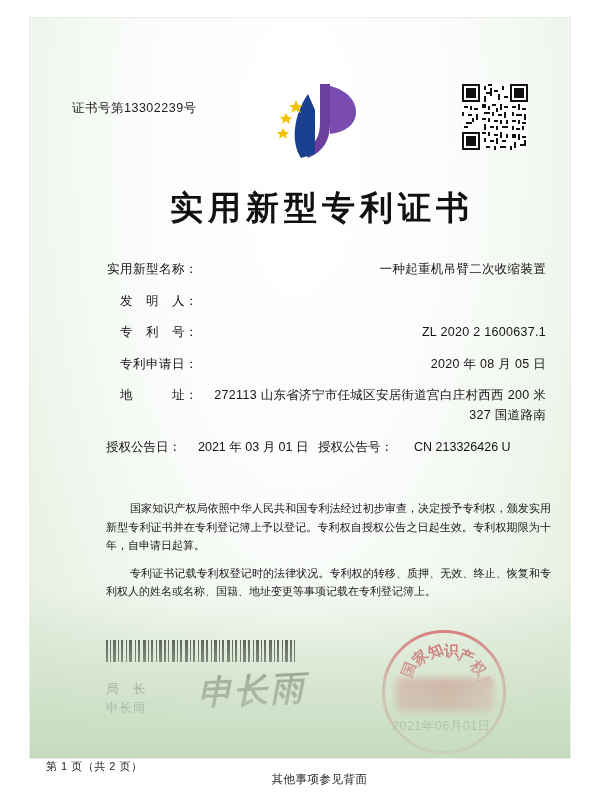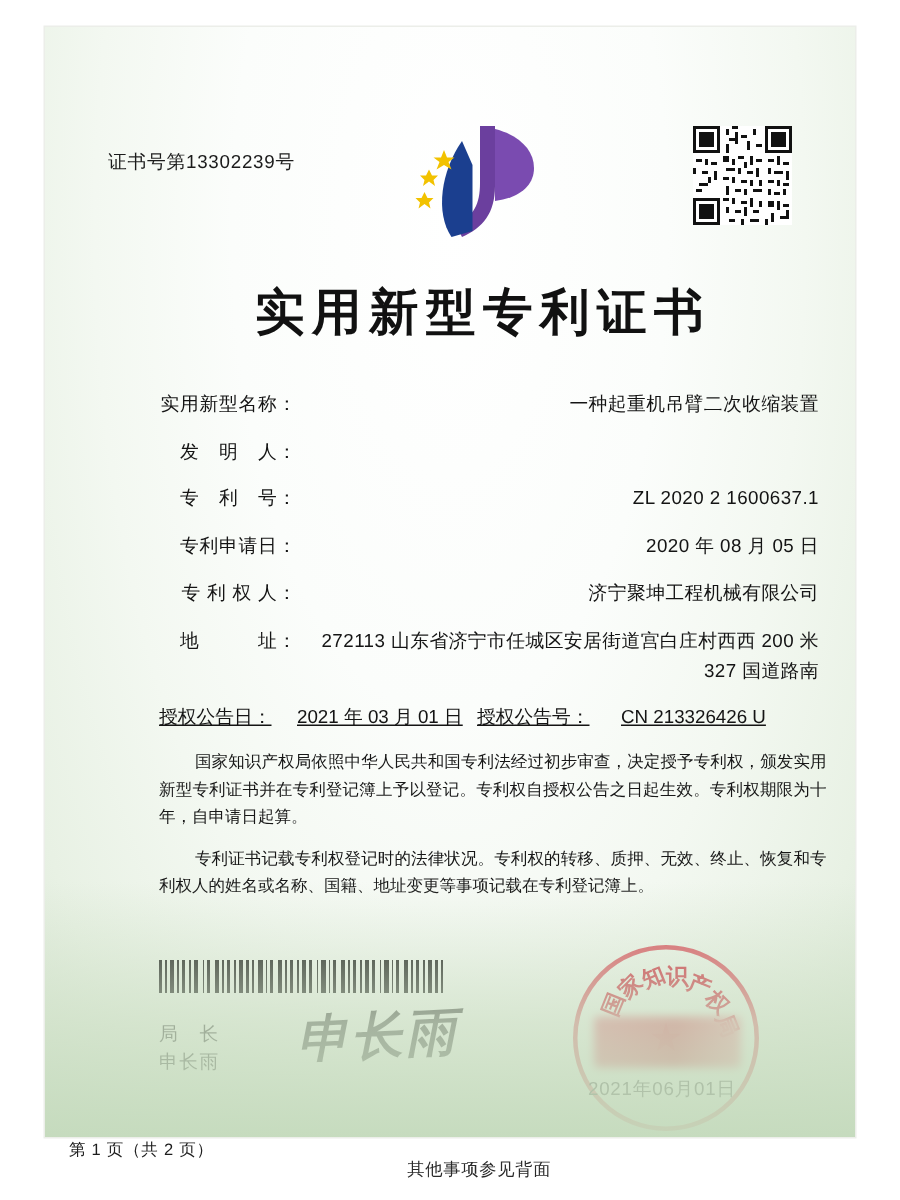--- a/index.html
+++ b/index.html
@@ -115,21 +115,20 @@
     display: block;
     margin-top: 3px;
   }
 
   .announce-row {
     display: flex;
     align-items: flex-end;
     margin-bottom: 14px;
     line-height: 17px;
     font-size: 12.5px;
-    text-decoration: underline;
   }
   .announce-row .lbl1 { width: 92px; flex: 0 0 92px; white-space: nowrap; }
   .announce-row .val1 { flex: 0 0 120px; }
   .announce-row .lbl2 { flex: 0 0 96px; white-space: nowrap; }
   .announce-row .val2 { flex: 1 1 auto; }
 
   
   .paras {
     position: absolute;
     left: 76px;
@@ -375,24 +374,20 @@
       </div>
       <div class="field-row">
         <div class="field-label">专　利　号：</div>
         <div class="field-value">ZL 2020 2 1600637.1</div>
       </div>
       <div class="field-row">
         <div class="field-label">专利申请日：</div>
         <div class="field-value">2020 年 08 月 05 日</div>
       </div>
       <div class="field-row">
-        <div class="field-label">专 利 权 人：</div>
-        <div class="field-value">济宁聚坤工程机械有限公司</div>
-      </div>
-      <div class="field-row">
         <div class="field-label">地　　　址：</div>
         <div class="field-value">
           <span>272113 山东省济宁市任城区安居街道宫白庄村西西 200 米</span>
           <span class="sub">327 国道路南</span>
         </div>
       </div>
 
       <div class="announce-row">
         <div class="lbl1">授权公告日：</div>
         <div class="val1">2021 年 03 月 01 日</div>

